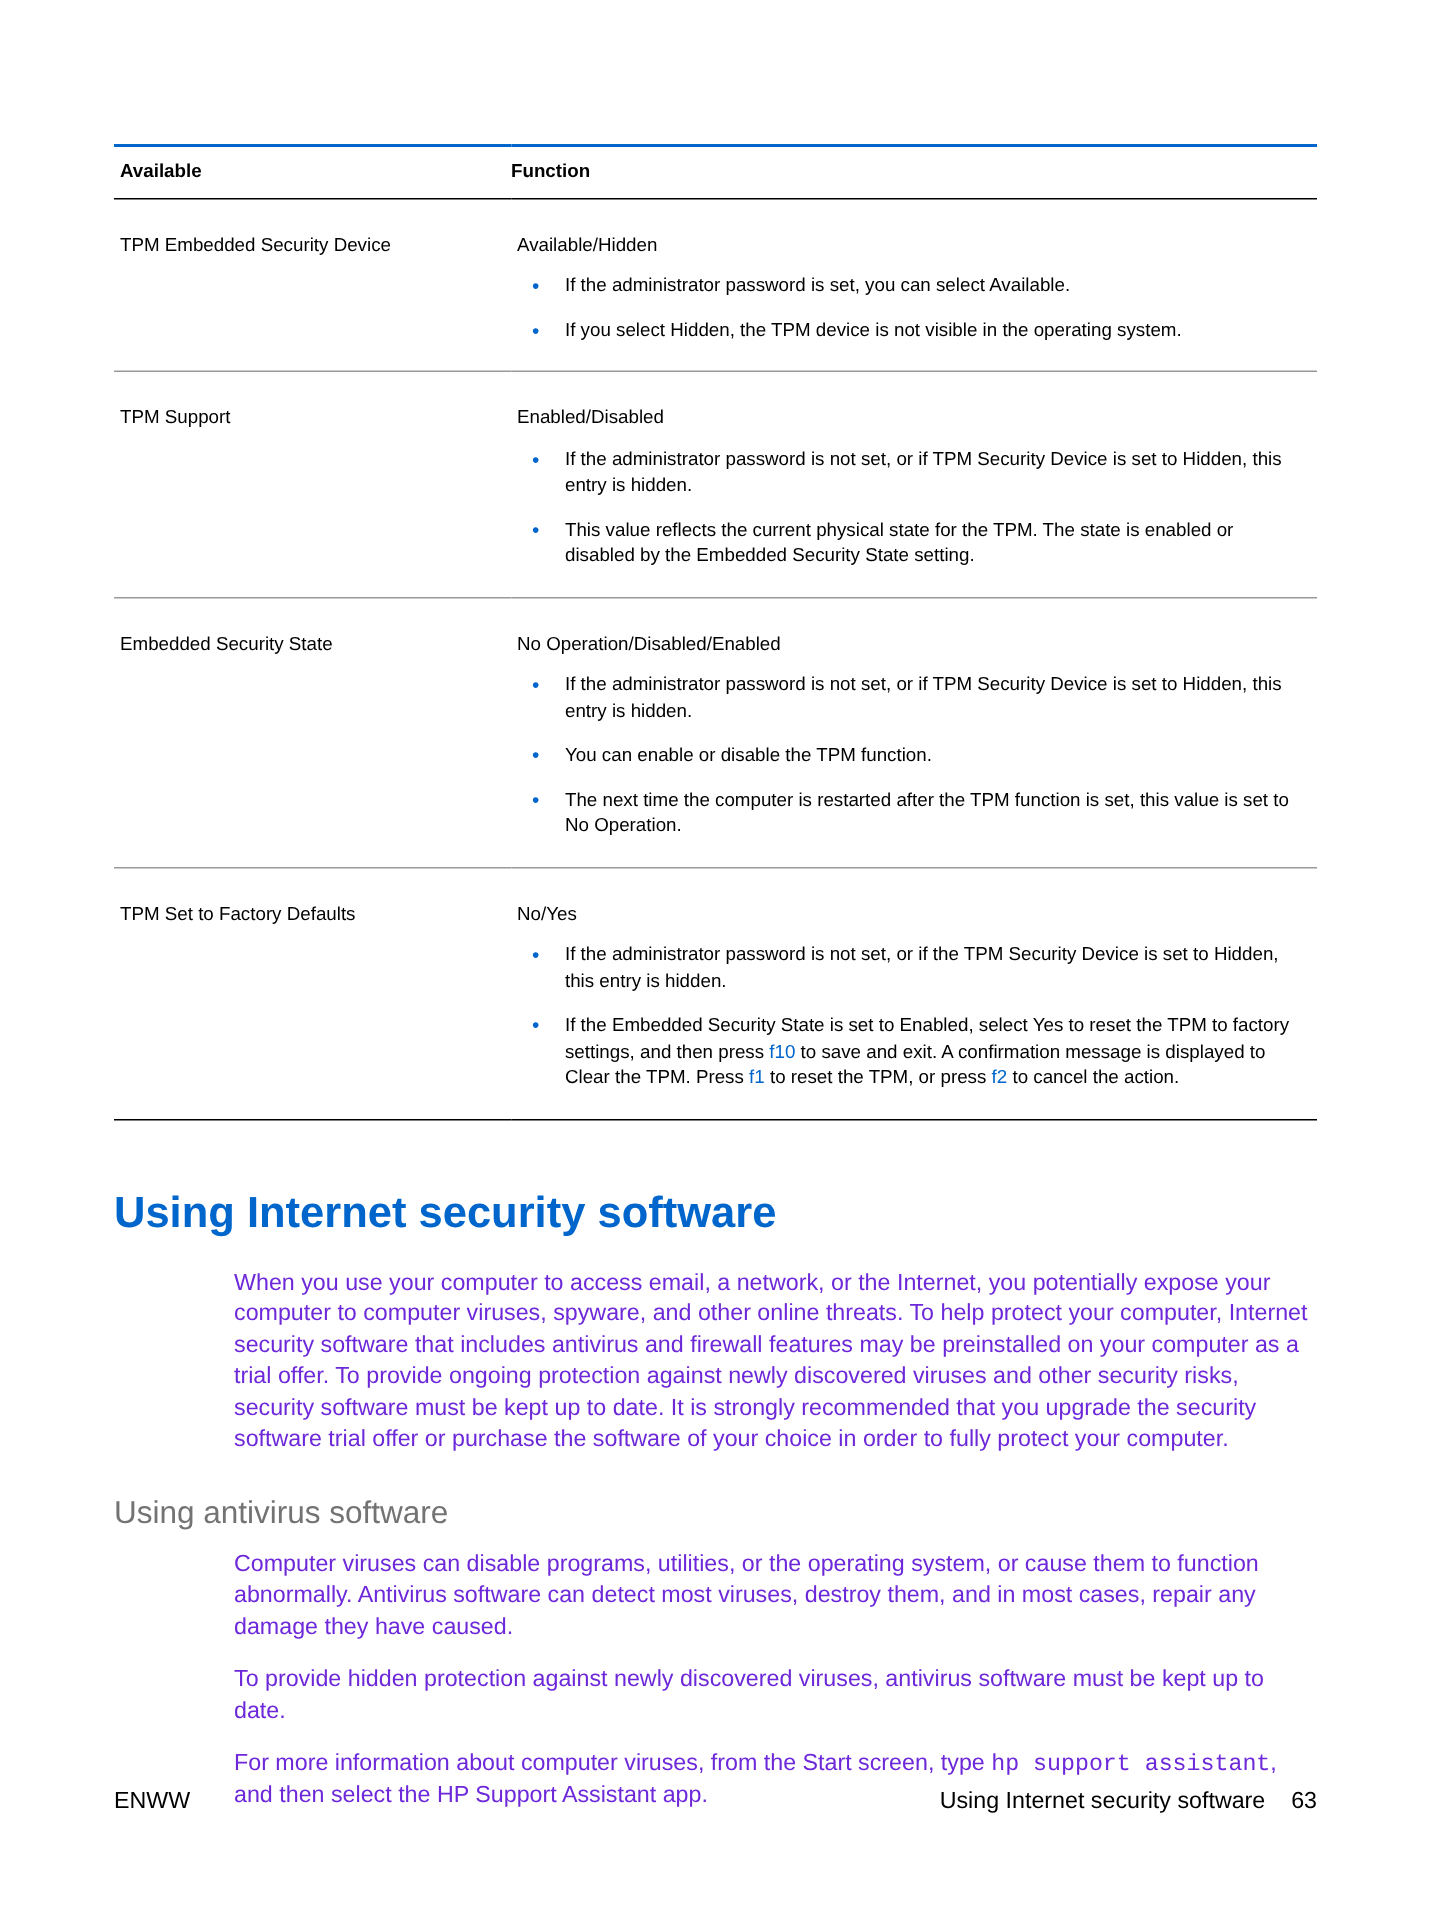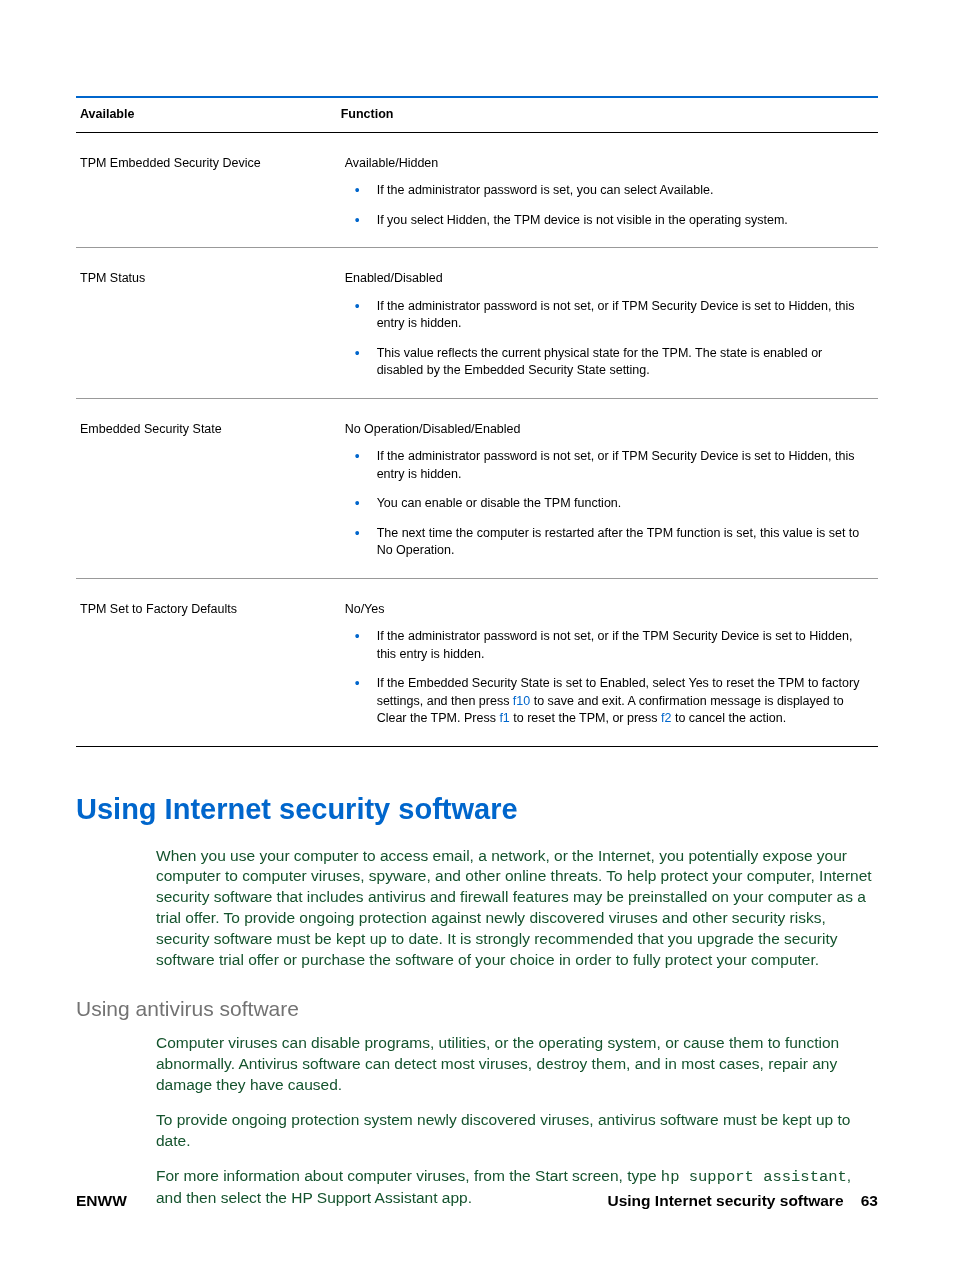--- a/index.html
+++ b/index.html
@@ -57,39 +57,38 @@
       font-size: 29px;
       font-weight: bold;
       margin-top: 46px;
       margin-bottom: 20px;
     }
     .bodytext {
       font-size: 15.5px;
       line-height: 1.35;
       margin-left: 80px;
       margin-bottom: 14px;
-      color: #14532d;
+      color: #6d28d9;
     }
     h2.sub {
       color: #737373;
       font-size: 21px;
       font-weight: normal;
       margin-top: 26px;
       margin-bottom: 12px;
     }
     .mono { font-family: "Courier New", monospace; }
     .footer {
       position: absolute;
       bottom: 60px;
       left: 76px;
       right: 76px;
       font-size: 15.5px;
       display: flex;
       justify-content: space-between;
-      font-weight: bold;
     }
     .footer .right { text-align: right; }
   </style>
 </head>
 <body>
 
 <div class="page">
   <table class="settings">
     <thead>
       <tr>
@@ -102,21 +101,21 @@
           <td>TPM Embedded Security Device</td>
           <td>
             <div class="options">Available/Hidden</div>
             <ul class="bullets">
               <li>If the administrator password is set, you can select <span class="bold">Available</span>.</li>
               <li>If you select <span class="bold">Hidden</span>, the TPM device is not visible in the operating system.</li>
             </ul>
           </td>
         </tr>
         <tr>
-          <td>TPM Status</td>
+          <td>TPM Support</td>
           <td>
             <div class="options">Enabled/Disabled</div>
             <ul class="bullets">
               <li>If the administrator password is not set, or if <span class="bold">TPM Security Device</span> is set to <span class="bold">Hidden</span>, this entry is hidden.</li>
               <li>This value reflects the current physical state for the TPM. The state is enabled or disabled by the Embedded Security State setting.</li>
             </ul>
           </td>
         </tr>
         <tr>
           <td>Embedded Security State</td>
@@ -140,21 +139,21 @@
           </td>
         </tr>
       </tbody>
   </table>
 
   <h1 class="main">Using Internet security software</h1>
   <p class="bodytext">When you use your computer to access email, a network, or the Internet, you potentially expose your computer to computer viruses, spyware, and other online threats. To help protect your computer, Internet security software that includes antivirus and firewall features may be preinstalled on your computer as a trial offer. To provide ongoing protection against newly discovered viruses and other security risks, security software must be kept up to date. It is strongly recommended that you upgrade the security software trial offer or purchase the software of your choice in order to fully protect your computer.</p>
 
   <h2 class="sub">Using antivirus software</h2>
   <p class="bodytext">Computer viruses can disable programs, utilities, or the operating system, or cause them to function abnormally. Antivirus software can detect most viruses, destroy them, and in most cases, repair any damage they have caused.</p>
-  <p class="bodytext">To provide ongoing protection system newly discovered viruses, antivirus software must be kept up to date.</p>
+  <p class="bodytext">To provide hidden protection against newly discovered viruses, antivirus software must be kept up to date.</p>
   <p class="bodytext" id="p5">For more information about computer viruses, from the Start screen, type <span class="mono">hp support assistant</span>, and then select the <span class="bold">HP Support Assistant</span> app.</p>
 </div>
 
 <div class="footer">
   <span>ENWW</span>
   <span class="right">
     <span>Using Internet security software</span>&nbsp;&nbsp;&nbsp;&nbsp;<span>63</span>
   </span>
 </div>
 

